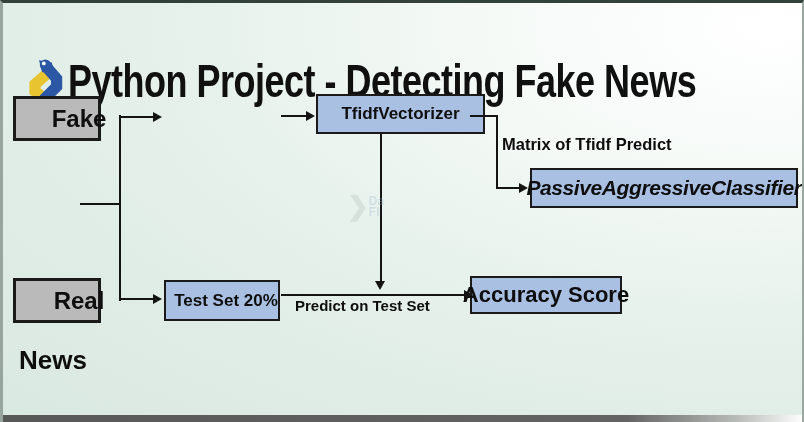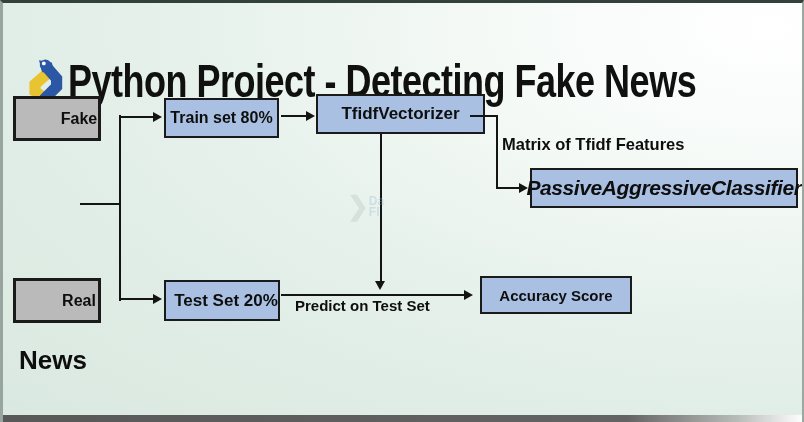--- a/index.html
+++ b/index.html
@@ -13,21 +13,21 @@
   .bottom-frame{position:absolute;left:0;bottom:0;width:100%;height:7px;
     background:linear-gradient(to right,#585858 0%,#636363 78%,#b9bdba 92%,#fdfdfd 100%);}
   
   .header{position:absolute;left:12px;top:4px;display:flex;align-items:center;gap:5px;margin-top:45px;}
   .logo{width:48px;height:58px;display:block;}
   .title{margin:0;font-size:36px;font-weight:bold;color:#101010;letter-spacing:-0.5px;
     white-space:nowrap;transform:scaleY(1.30);transform-origin:left center;}
   
   .node{position:absolute;display:flex;align-items:center;justify-content:center;
     font-weight:bold;color:#0e0e0e;white-space:nowrap;box-sizing:border-box;}
-  .node.gray{background:#bababa;border:3px solid #1a1a1a;font-size:16px;padding-left:44px;}
+  .node.gray{background:#bababa;border:3px solid #1a1a1a;font-size:24px;padding-left:44px;}
   .node.blue{background:#a9c0e3;border:2px solid #1a1a1a;}
   
   .lbl{position:absolute;font-weight:bold;color:#0e0e0e;white-space:nowrap;}
   
   .ln{position:absolute;background:#141414;}
   .ar{position:absolute;width:0;height:0;border-top:5px solid transparent;
       border-bottom:5px solid transparent;border-left:9px solid #141414;}
   .ad{position:absolute;width:0;height:0;border-left:5px solid transparent;
       border-right:5px solid transparent;border-top:9px solid #141414;}
   
@@ -48,27 +48,26 @@
       <path d="M30 7 L46 10 L49 22 L34 22 Z" fill="#2b57a5"></path>
       <circle cx="38" cy="13" r="7" fill="#2b57a5"></circle>
       <circle cx="36" cy="11" r="2.4" fill="#ffffff"></circle>
     </svg>
     <h1 class="title">Python Project - Detecting Fake News</h1>
   </div>
 
   <div class="node gray" style="left:10px;top:93px;width:88px;height:45px;">Fake</div>
   <div class="node gray" style="left:10px;top:275px;width:88px;height:45px;">Real</div>
 
-  <div class="node blue" style="left:161px;top:95px;width:115px;height:40px;font-size:16px;">Train set 80%</div>
   <div class="node blue" style="left:161px;top:277px;width:116px;height:41px;font-size:17px;padding-left:8px;">Test Set 20%</div>
   <div class="node blue" style="left:313px;top:91px;width:169px;height:40px;font-size:17px;">TfidfVectorizer</div>
   <div class="node blue" style="left:527px;top:165px;width:268px;height:40px;font-size:21px;letter-spacing:-0.4px;font-style:italic;">PassiveAggressiveClassifier</div>
-  <div class="node blue" style="left:477px;top:273px;width:152px;height:38px;font-size:15px;">Accuracy Score</div>
+  <div class="node blue" style="left:467px;top:273px;width:152px;height:38px;font-size:22px;">Accuracy Score</div>
 
-  <div class="lbl" style="left:499px;top:132px;font-size:16.5px;">Matrix of Tfidf Features</div>
+  <div class="lbl" style="left:499px;top:132px;font-size:16.5px;">Matrix of Tfidf Predict</div>
   <div class="lbl" style="left:292px;top:294px;font-size:15px;">Predict on Test Set</div>
   <div class="lbl" style="left:16px;top:342px;font-size:26px;">News</div>
 
   <div class="ln" style="left:77px;top:200px;width:41px;height:2px;"></div>
   <div class="ln" style="left:116px;top:112px;width:2px;height:186px;"></div>
 
   <div class="ln" style="left:117px;top:113px;width:34px;height:2px;"></div>
   <div class="ar" style="left:150px;top:109px;"></div>
 
   <div class="ln" style="left:278px;top:112px;width:26px;height:2px;"></div>

